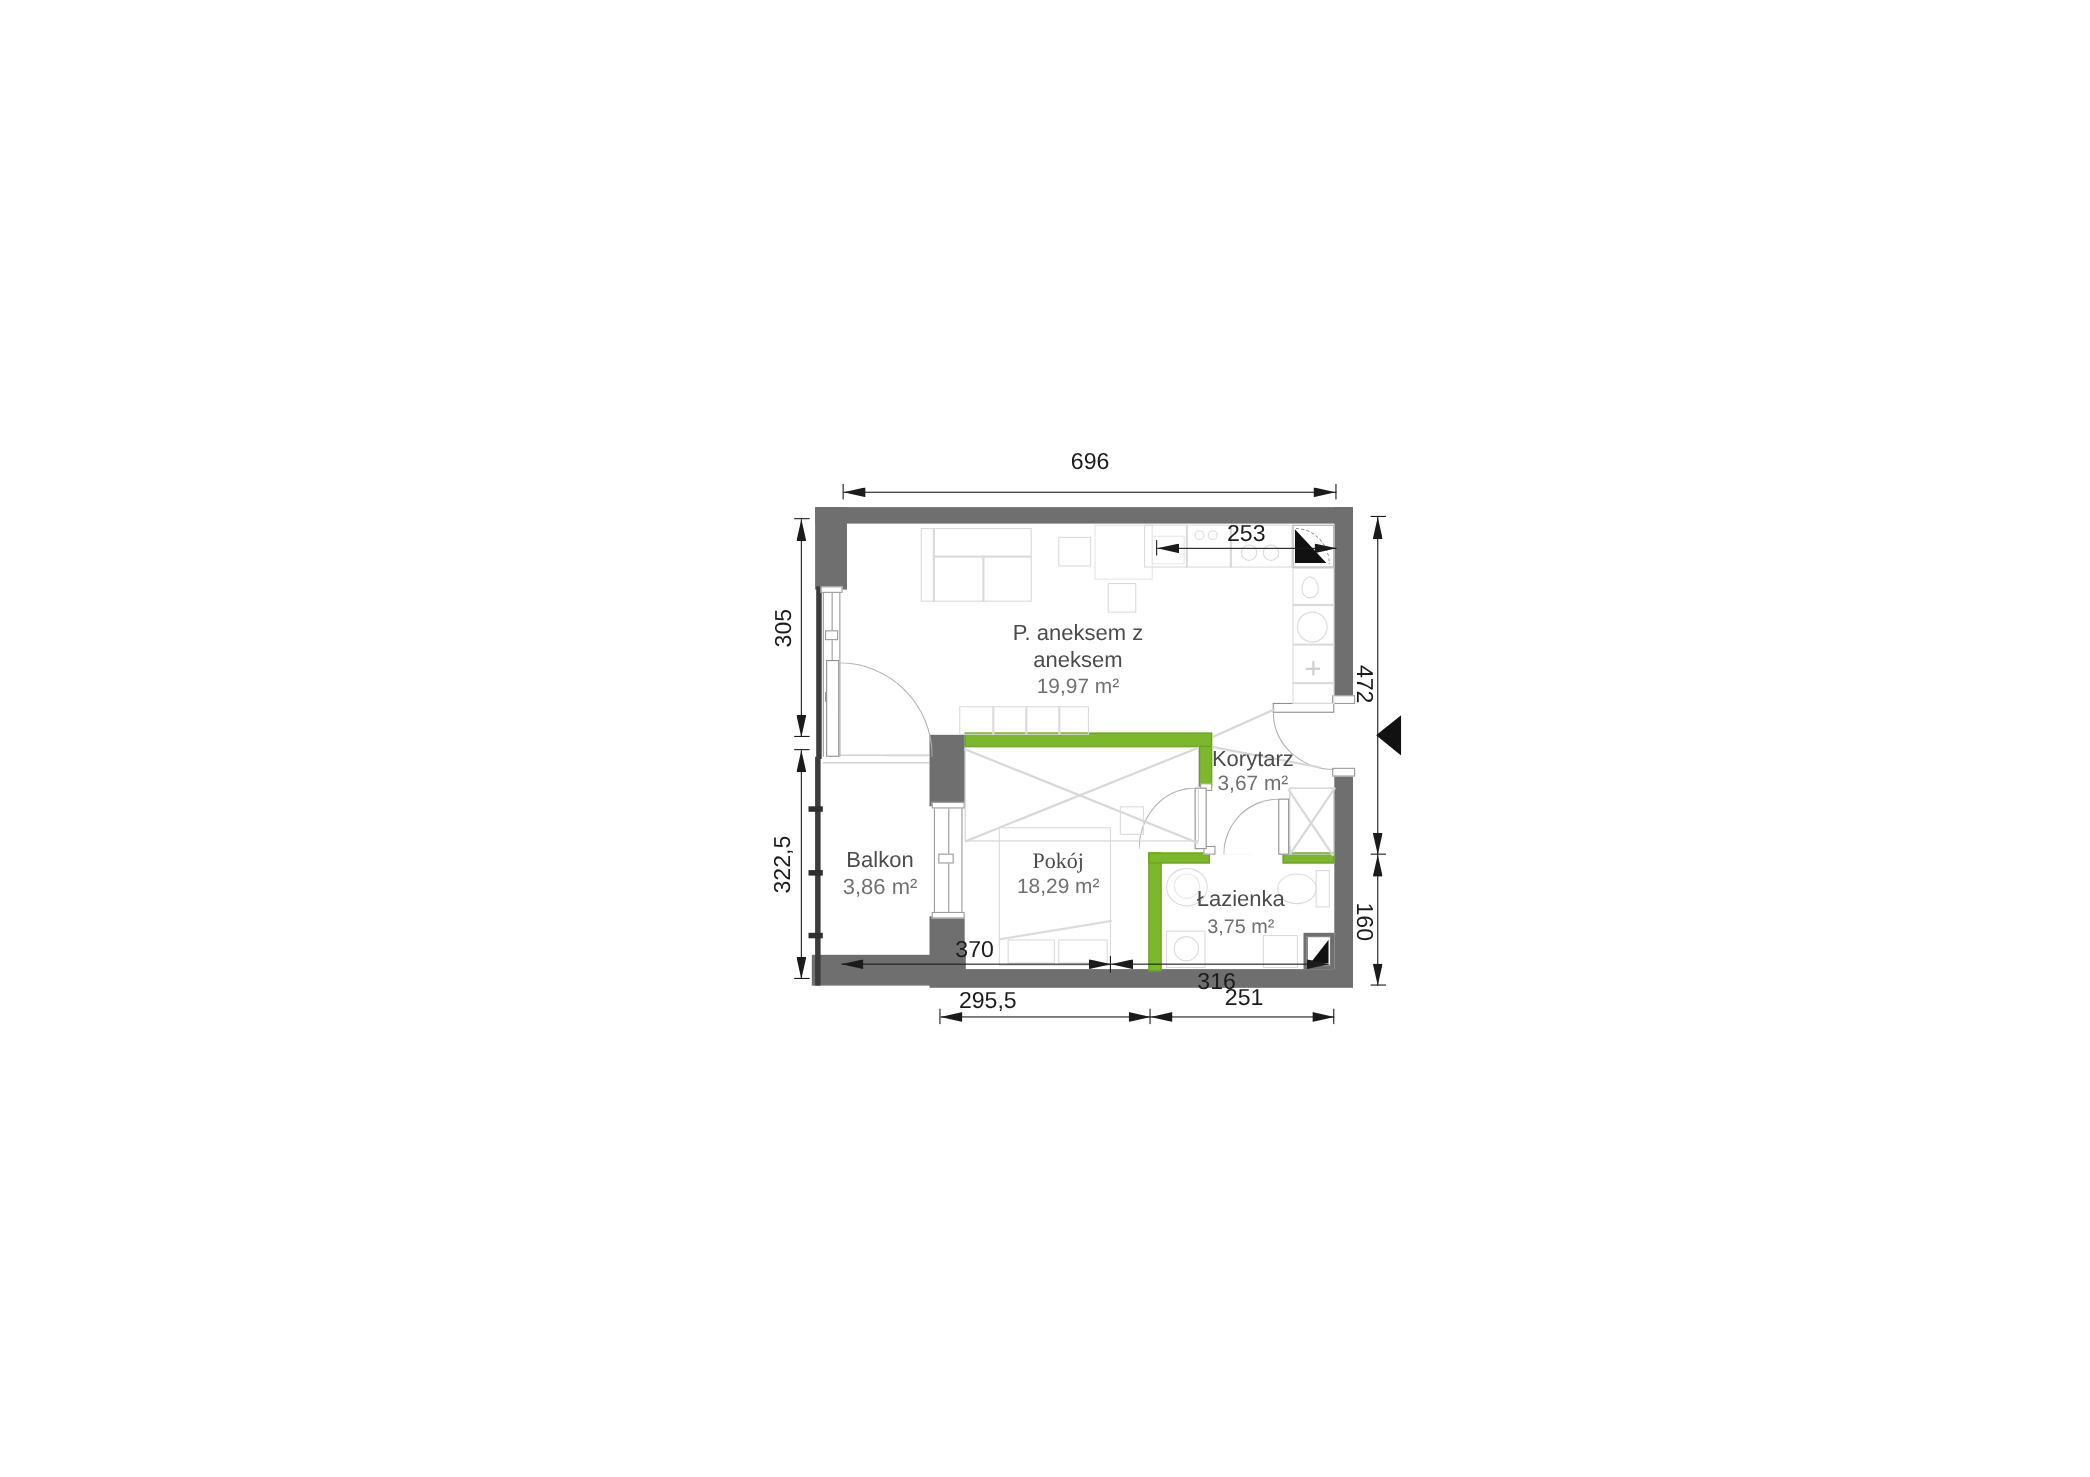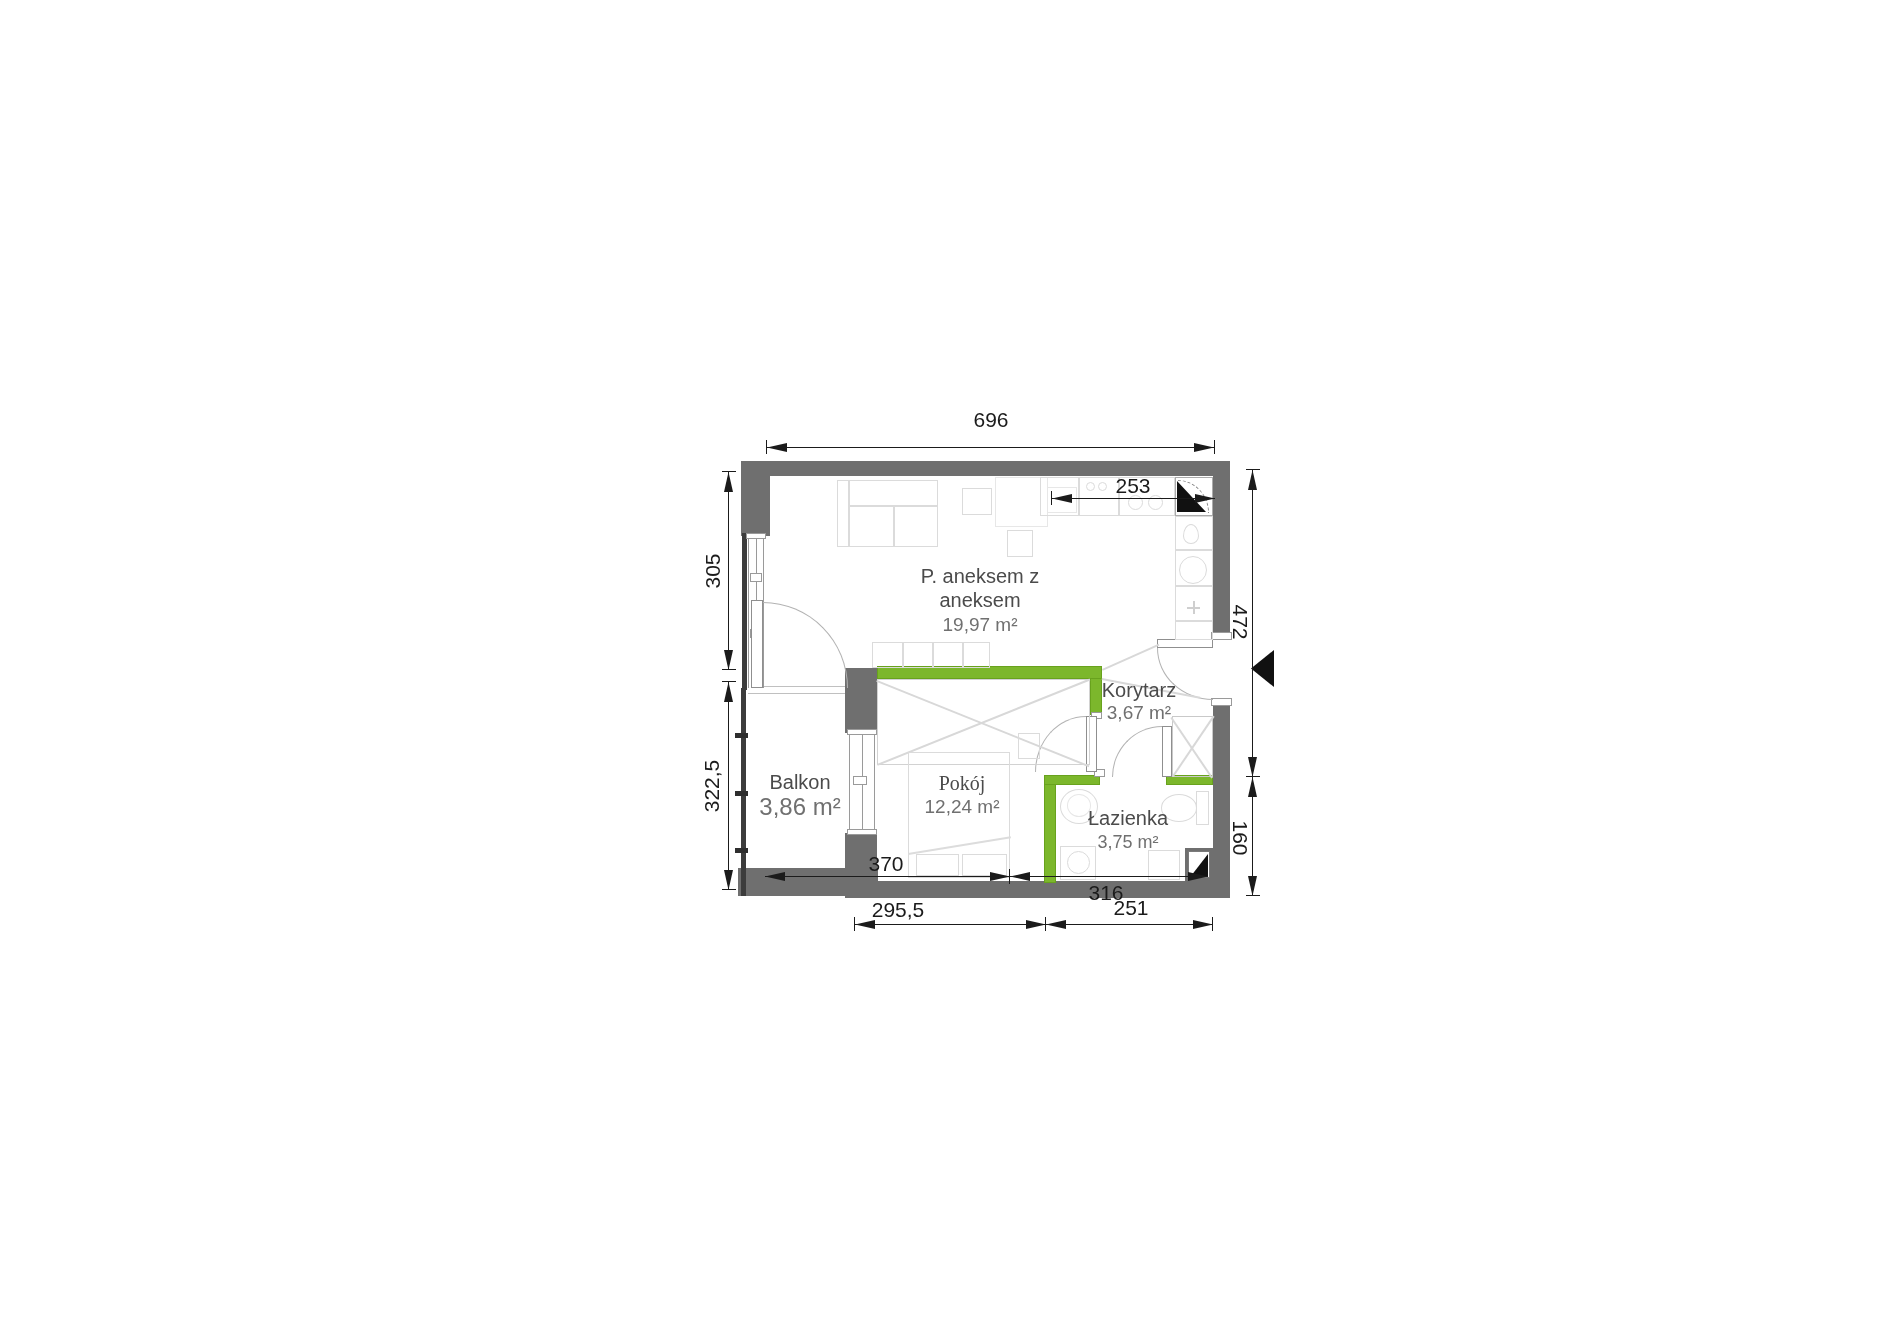--- a/index.html
+++ b/index.html
@@ -215,21 +215,21 @@
   <div class="tick" style="left:1212px;top:917px;width:1px;height:14px;"></div>
   <div class="dlabel" style="left:1101px;top:896px;width:60px;">251</div>
 
   <div class="rname" style="left:910px;top:564px;width:140px;">P. aneksem z aneksem</div>
   <div class="rarea" style="left:910px;top:613px;width:140px;">19,97 m²</div>
 
   <div class="rname" style="left:1079px;top:678px;width:120px;white-space:nowrap;">Korytarz</div>
   <div class="rarea" style="left:1079px;top:701px;width:120px;">3,67 m²</div>
 
   <div class="rname" style="left:902px;top:771px;width:120px;font-family:Liberation Serif, serif;">Pokój</div>
-  <div class="rarea" style="left:902px;top:795px;width:120px;">12,24 m²</div>
+  <div class="rarea" style="left:902px;top:795px;width:120px;">18,29 m²</div>
 
   <div class="rname" style="left:1068px;top:806px;width:120px;">Łazienka</div>
   <div class="rarea" style="left:1068px;top:830px;width:120px;font-size:18px;">3,75 m²</div>
 
   <div class="rname" style="left:740px;top:770px;width:120px;">Balkon</div>
-  <div class="rarea" style="left:740px;top:795px;width:120px;font-size:24px;">3,86 m²</div>
+  <div class="rarea" style="left:740px;top:795px;width:120px;font-size:20px;">3,86 m²</div>
 
 </div>
 
 </body></html>

